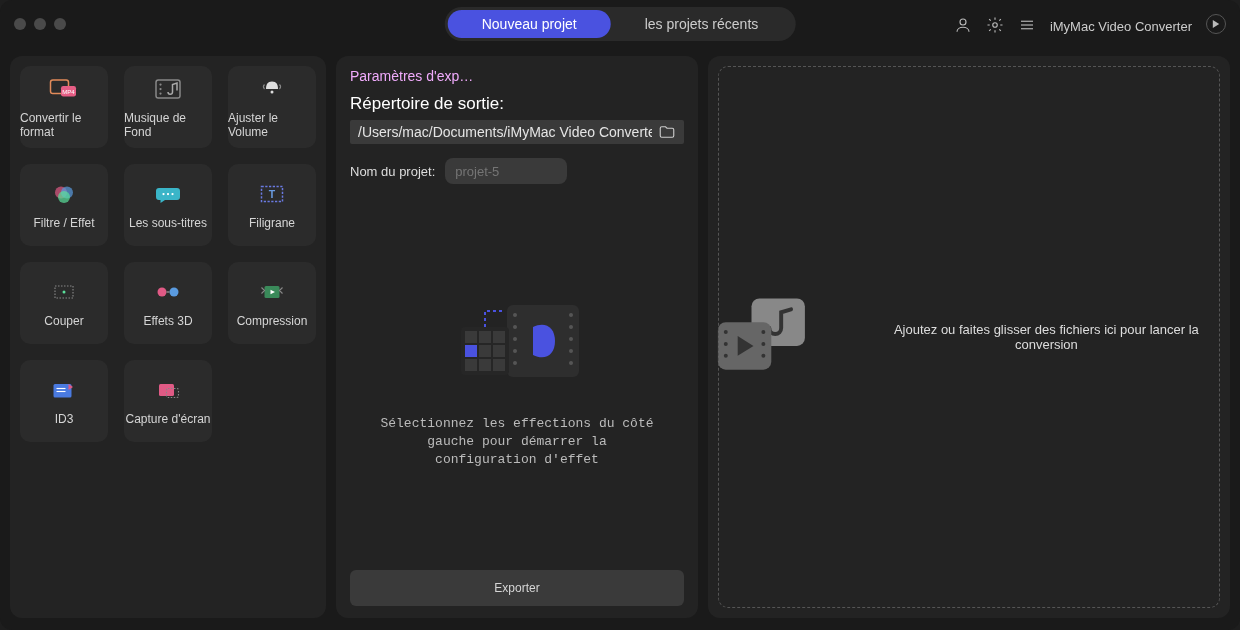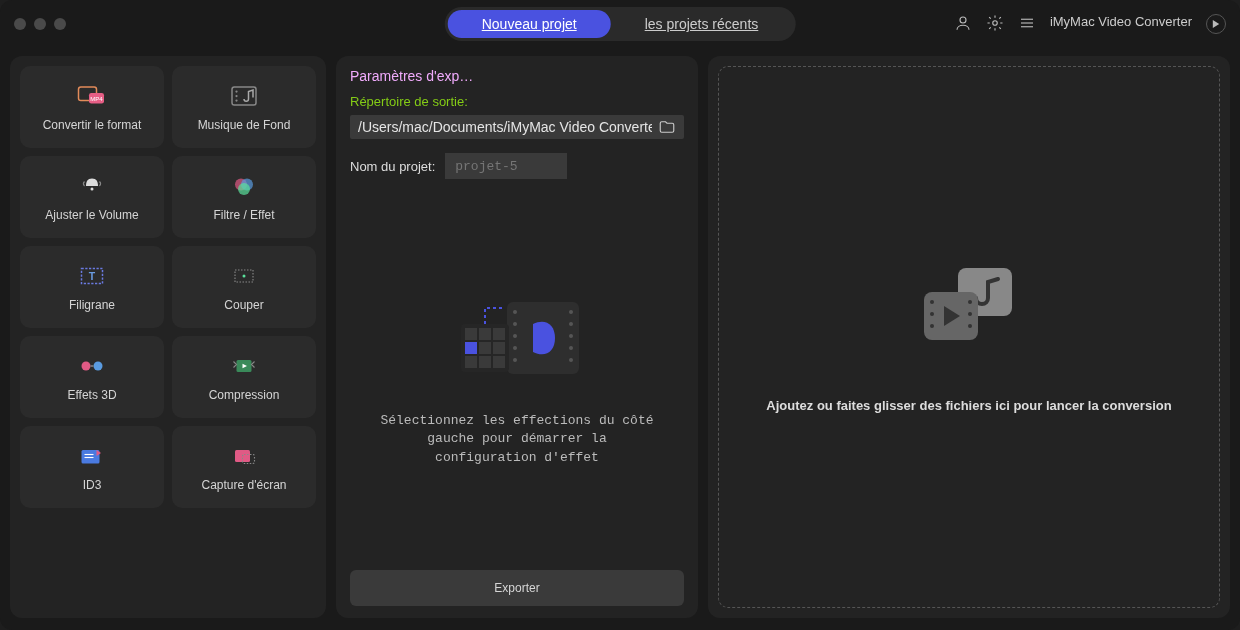--- a/index.html
+++ b/index.html
@@ -28,104 +28,102 @@
     position: absolute; left: 50%; transform: translateX(-50%);
     display: flex; align-items: center;
     background: #2a2a2a; border-radius: 20px;
     padding: 3px; height: 34px;
   }
   .top-tab {
     padding: 6px 34px; border-radius: 17px;
     font-size: 14px; color: #ccc;
     display: flex; align-items: center; justify-content: center;
     cursor: pointer;
-    text-decoration: underline;
   }
   .top-tab.active { background: #4a52e0; color: #fff; }
   .top-right {
     position: absolute; right: 14px;
-    display: flex; align-items: flex-start; gap: 14px;
+    display: flex; align-items: flex-end; gap: 14px;
   }
   .tr-icon { width: 18px; height: 18px; fill: none; stroke: #bbb; stroke-width: 1.5; cursor: pointer; }
   .app-title { font-size: 13px; color: #ccc; }
   .tr-play {
     width: 20px; height: 20px; border: 1px solid #555; border-radius: 50%;
     display: flex; align-items: center; justify-content: center;
   }
   .content {
     flex: 1; display: flex; gap: 10px;
     padding: 8px 10px 12px 10px;
     min-height: 0;
   }
   
   .sidebar {
     width: 316px; background: #232323;
     border-radius: 12px;
     padding: 10px;
     overflow-y: auto;
   }
   .grid {
-    display: grid; grid-template-columns: 1fr 1fr;
-    gap: 8px;
+    display: grid; grid-template-columns: 1fr 1fr 1fr;
+    gap: 16px;
   }
   .tile {
     background: #2b2b2b; border-radius: 10px;
     height: 82px;
     display: flex; flex-direction: column;
     align-items: center; justify-content: center;
     gap: 8px; cursor: pointer;
     font-size: 12px; color: #d5d5d5;
   }
   .tile-icon { width: 36px; height: 28px; display: flex; align-items: center; justify-content: center; }
   .tile-icon svg { width: 100%; height: 100%; }
   
   .middle {
     width: 362px; background: #232323;
     border-radius: 12px;
     padding: 12px 14px;
     display: flex; flex-direction: column;
   }
   .mid-title { font-size: 14px; color: #f0abfc; margin-bottom: 10px; white-space: nowrap; overflow: hidden; text-overflow: ellipsis; }
-  .field-label { font-size: 13px; color: #84cc16; margin-bottom: 6px; }
+  .field-label { font-size: 17px; color: #ffffff; margin-bottom: 6px; }
   .path-row {
     background: #3a3a3a; border-radius: 2px;
     height: 15px; display: flex; align-items: center;
     padding: 12px 8px; gap: 6px; margin-bottom: 14px;
     overflow: hidden;
     cursor: pointer;
   }
   .path-text { flex: 1; font-size: 14px; color: #e5e5e5; white-space: nowrap; overflow: hidden; }
   .folder-icon { width: 18px; height: 18px; stroke: #ccc; fill: none; stroke-width: 1.5; flex-shrink: 0; }
   .name-row { display: flex; align-items: center; gap: 10px; margin-bottom: 2px; }
   .name-label { font-size: 13px; color: #ddd; }
   .name-input {
-    background: #3a3a3a; border: none; border-radius: 0;
+    background: #3a3a3a; border: none; border-radius: 8px;
     height: 26px; width: 122px; padding: 0 10px;
-    color: #888; font-size: 13px; font-family: Liberation Mono, monospace;
+    color: #888; font-size: 13px;
   }
   .preview-area {
     flex: 1; display: flex; flex-direction: column;
     align-items: center; justify-content: center;
     gap: 18px;
   }
   .preview-illus { width: 160px; height: 110px; }
   .preview-text { font-size: 13px; color: #bbb; text-align: center; line-height: 1.4; max-width: 280px; font-family: Liberation Mono, monospace; }
   .export-btn {
     background: #3a3a3a; border: none; border-radius: 6px;
     height: 36px; color: #d5d5d5; font-size: 12px;
     cursor: pointer;
   }
   
   .dropzone {
     flex: 1; background: #232323; border-radius: 12px;
     position: relative;
-    display: flex; flex-direction: column;
+    display: flex; 
     align-items: center; justify-content: center;
     gap: 46px;
-    font-weight: bold;
   }
   .dropzone::before {
     content: ""; position: absolute;
     inset: 10px;
     border: 1.5px dashed #555;
     border-radius: 10px;
     pointer-events: none;
   }
   .drop-illus { width: 110px; height: 90px; }
   .drop-text { font-size: 13px; color: #ddd; text-align: center; }
@@ -215,20 +213,31 @@
             <svg viewBox="0 0 48 32">
                 <circle cx="20" cy="14" r="8" fill="#e05a85" opacity="0.7"></circle>
                 <circle cx="28" cy="14" r="8" fill="#5a9be0" opacity="0.7"></circle>
                 <circle cx="24" cy="20" r="8" fill="#5ae09b" opacity="0.7"></circle>
               </svg>
           </div>
           <span>Filtre / Effet</span>
         </div>
 
 
+        <div class="tile">
+          <div class="tile-icon">
+            <svg viewBox="0 0 48 32">
+                <path d="M12 8h24a4 4 0 0 1 4 4v8a4 4 0 0 1-4 4H20l-6 4v-4h-2a4 4 0 0 1-4-4v-8a4 4 0 0 1 4-4z" fill="#3ab5c8"></path>
+                <circle cx="18" cy="16" r="1.5" fill="#fff"></circle>
+                <circle cx="24" cy="16" r="1.5" fill="#fff"></circle>
+                <circle cx="30" cy="16" r="1.5" fill="#fff"></circle>
+              </svg>
+          </div>
+          <span>Les sous-titres</span>
+        </div>
 
         <div class="tile">
           <div class="tile-icon">
             <svg viewBox="0 0 48 32">
                 <rect x="10" y="6" width="28" height="20" fill="none" stroke="#6a7ae0" stroke-width="2" stroke-dasharray="3 2"></rect>
                 <text x="24" y="21" font-size="14" fill="#6a9be0" text-anchor="middle" font-weight="bold">T</text>
               </svg>
           </div>
           <span>Filigrane</span>
         </div>

